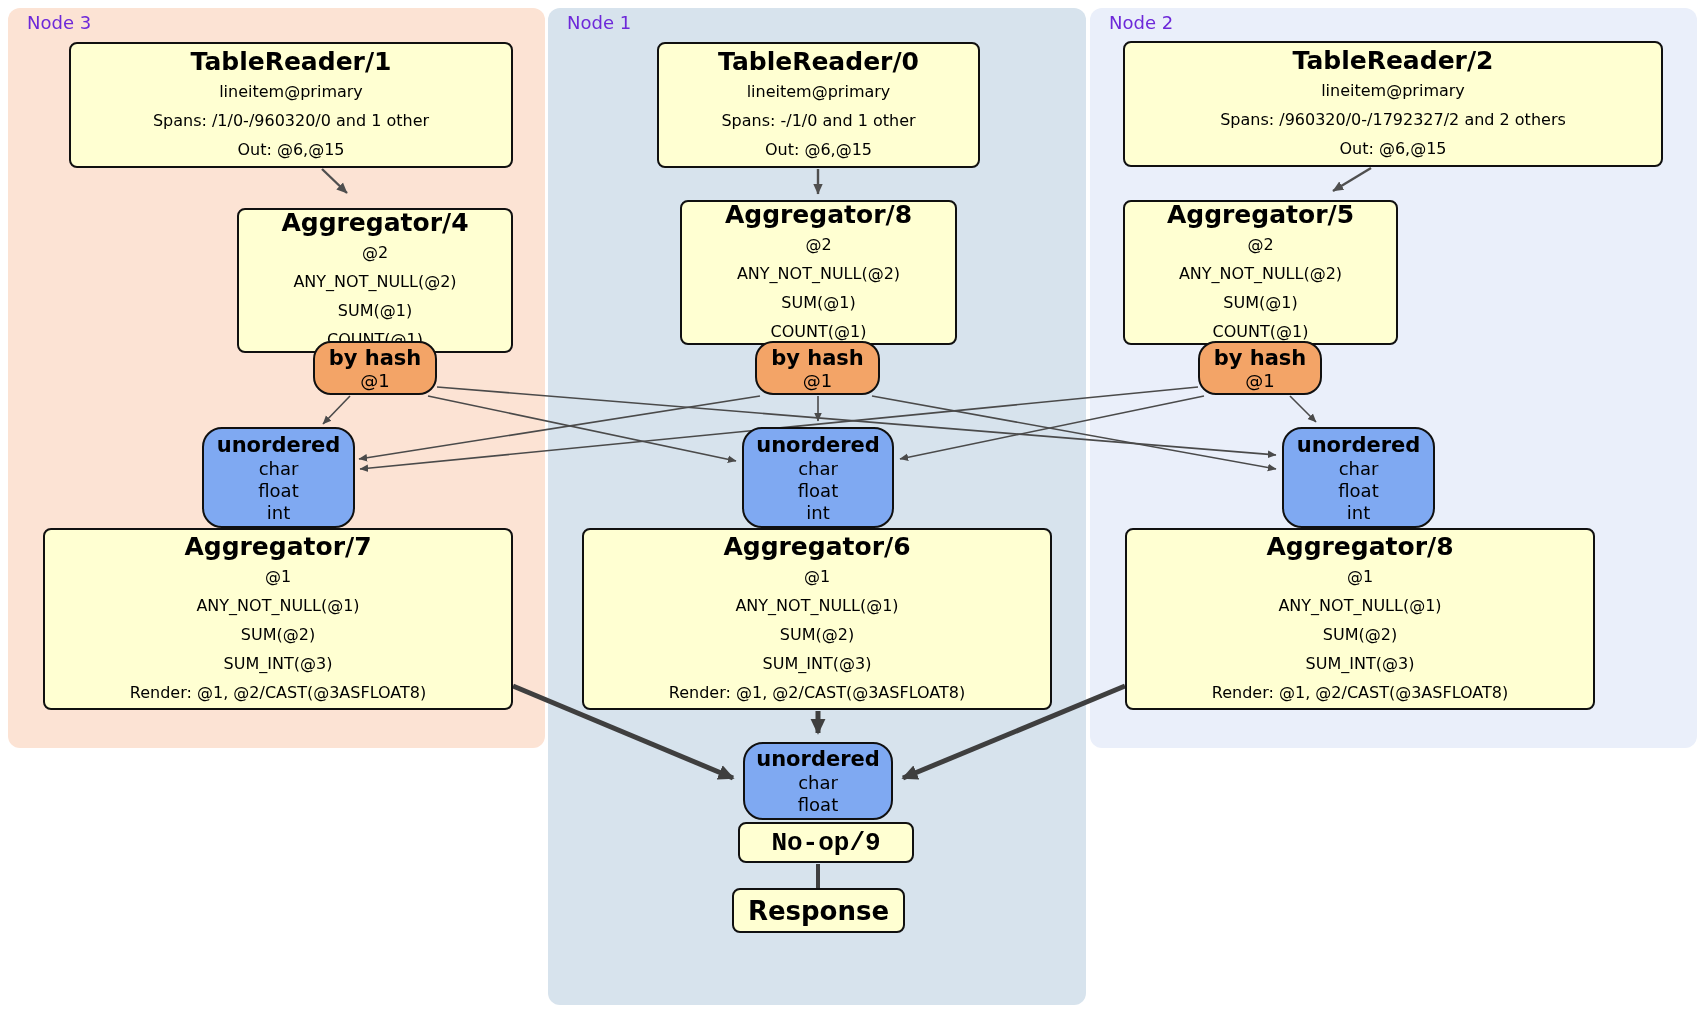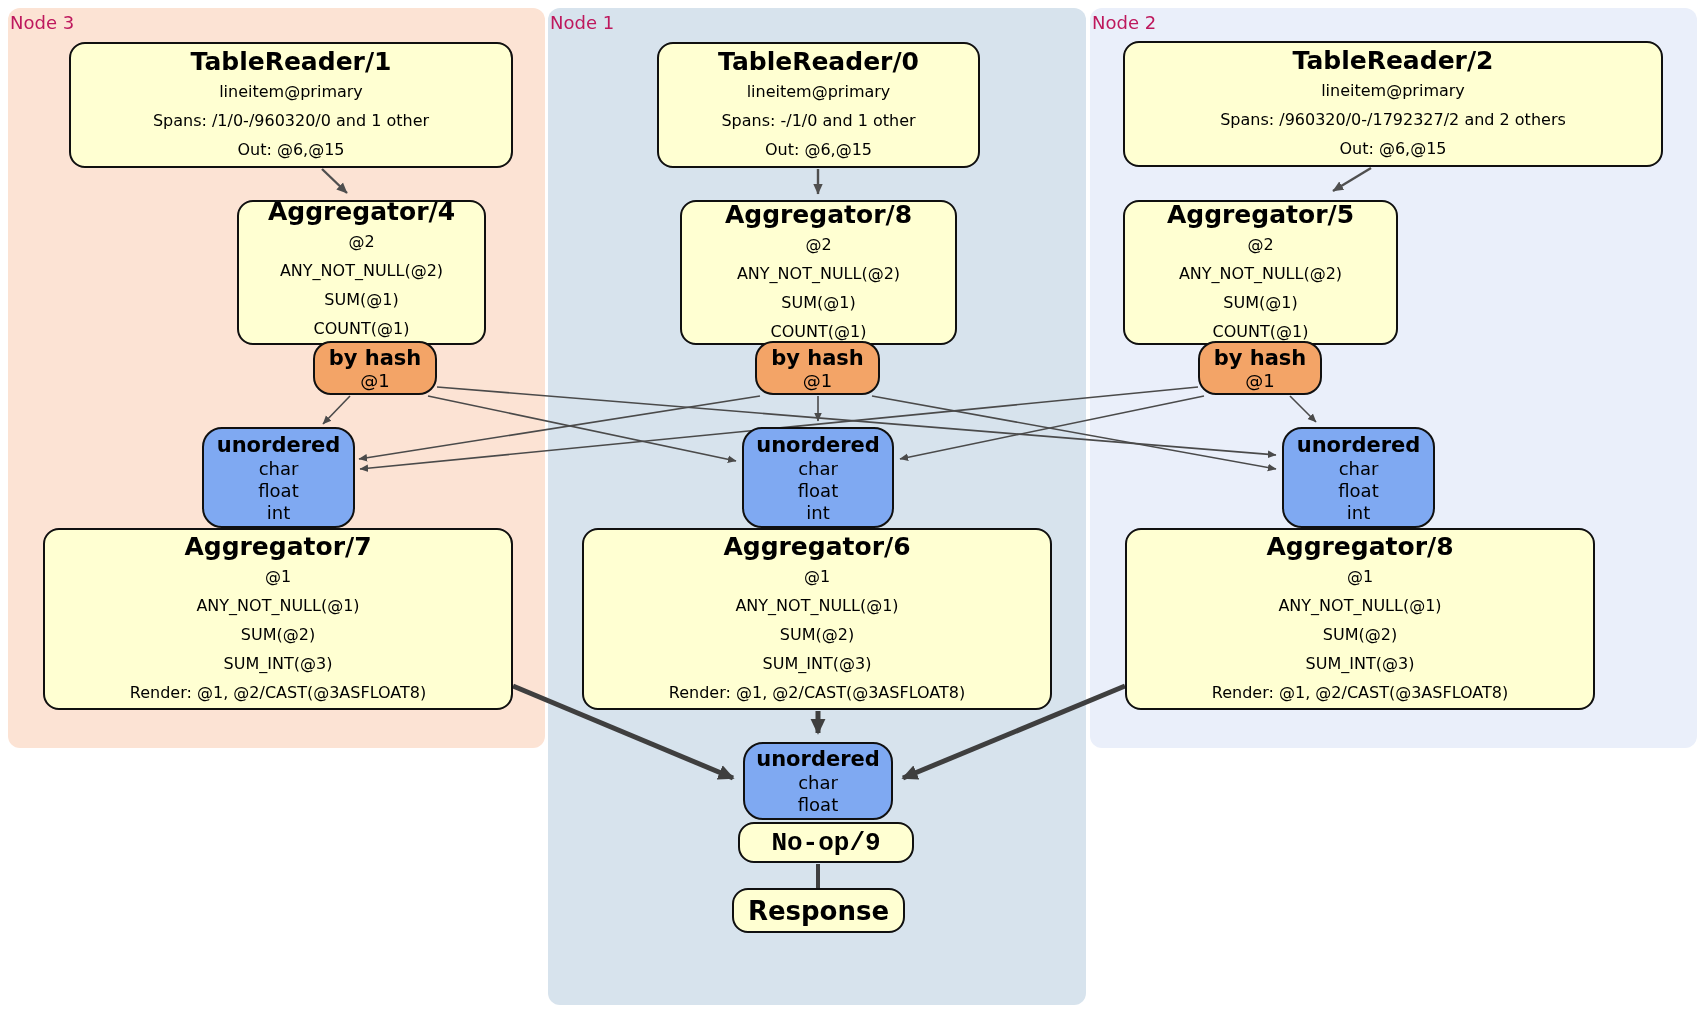--- a/index.html
+++ b/index.html
@@ -1,45 +1,45 @@
 <!DOCTYPE html>
 <html><head>
 <meta charset="utf-8">
 <style>
   html,body{margin:0;padding:0;background:#ffffff;}
   #stage{
     position:relative;width:1706px;height:1016px;overflow:hidden;
     font-family:"DejaVu Sans","Liberation Sans",sans-serif;color:#000;
   }
   .panel{position:absolute;border-radius:12px;}
-  .panel-label{position:absolute;left:2px;top:4px;font-size:18px;color:#be185d;}
+  .panel-label{position:absolute;left:19px;top:4px;font-size:18px;color:#6d28d9;}
   #panel-node3{left:8px;top:8px;width:537px;height:740px;background:#fce3d4;}
   #panel-node1{left:548px;top:8px;width:538px;height:997px;background:#d7e3ed;}
   #panel-node2{left:1090px;top:8px;width:607px;height:740px;background:#eaeffa;}
   #edges{position:absolute;left:0;top:0;}
   .box{
     position:absolute;box-sizing:border-box;border:2px solid #101010;
     display:flex;flex-direction:column;align-items:center;justify-content:center;
     text-align:center;line-height:29px;
   }
-  .proc{background:#ffffd2;border-radius:16px;}
+  .proc{background:#ffffd2;border-radius:8px;}
   .router{background:#f3a467;border-radius:18px;line-height:24px;justify-content:center;}
   .sync{background:#7fa9f2;border-radius:20px;line-height:22px;}
   .box-title{font-weight:bold;font-size:25px;line-height:31px;white-space:nowrap;}
   .box-line{font-size:16px;white-space:nowrap;}
   .router .box-title{font-size:21px;line-height:26px;}
   .router .box-line{font-size:18px;line-height:20px;}
   .sync .box-title{font-size:21px;line-height:26px;}
   .sync .box-line{font-size:18px;line-height:22px;}
   .mini .box-title{font-size:26px;line-height:30px;}
   
   #box-tr1{left:69px;top:42px;width:444px;height:126px;}
   #box-tr0{left:657px;top:42px;width:323px;height:126px;}
   #box-tr2{left:1123px;top:41px;width:540px;height:126px;}
-  #box-agg4{left:237px;top:200px;width:249px;height:145px;justify-content:flex-end;}
+  #box-agg4{left:237px;top:208px;width:276px;height:145px;}
   #box-agg3{left:680px;top:200px;width:277px;height:145px;}
   #box-agg5{left:1123px;top:200px;width:275px;height:145px;}
   #box-r3{left:313px;top:341px;width:124px;height:54px;}
   #box-r1{left:755px;top:341px;width:125px;height:54px;}
   #box-r2{left:1198px;top:341px;width:124px;height:54px;}
   #box-u3{left:202px;top:427px;width:153px;height:101px;}
   #box-u1{left:742px;top:427px;width:152px;height:101px;}
   #box-u2{left:1282px;top:427px;width:153px;height:101px;}
   #box-agg7{left:43px;top:528px;width:470px;height:182px;}
   #box-agg6{left:582px;top:528px;width:470px;height:182px;}

